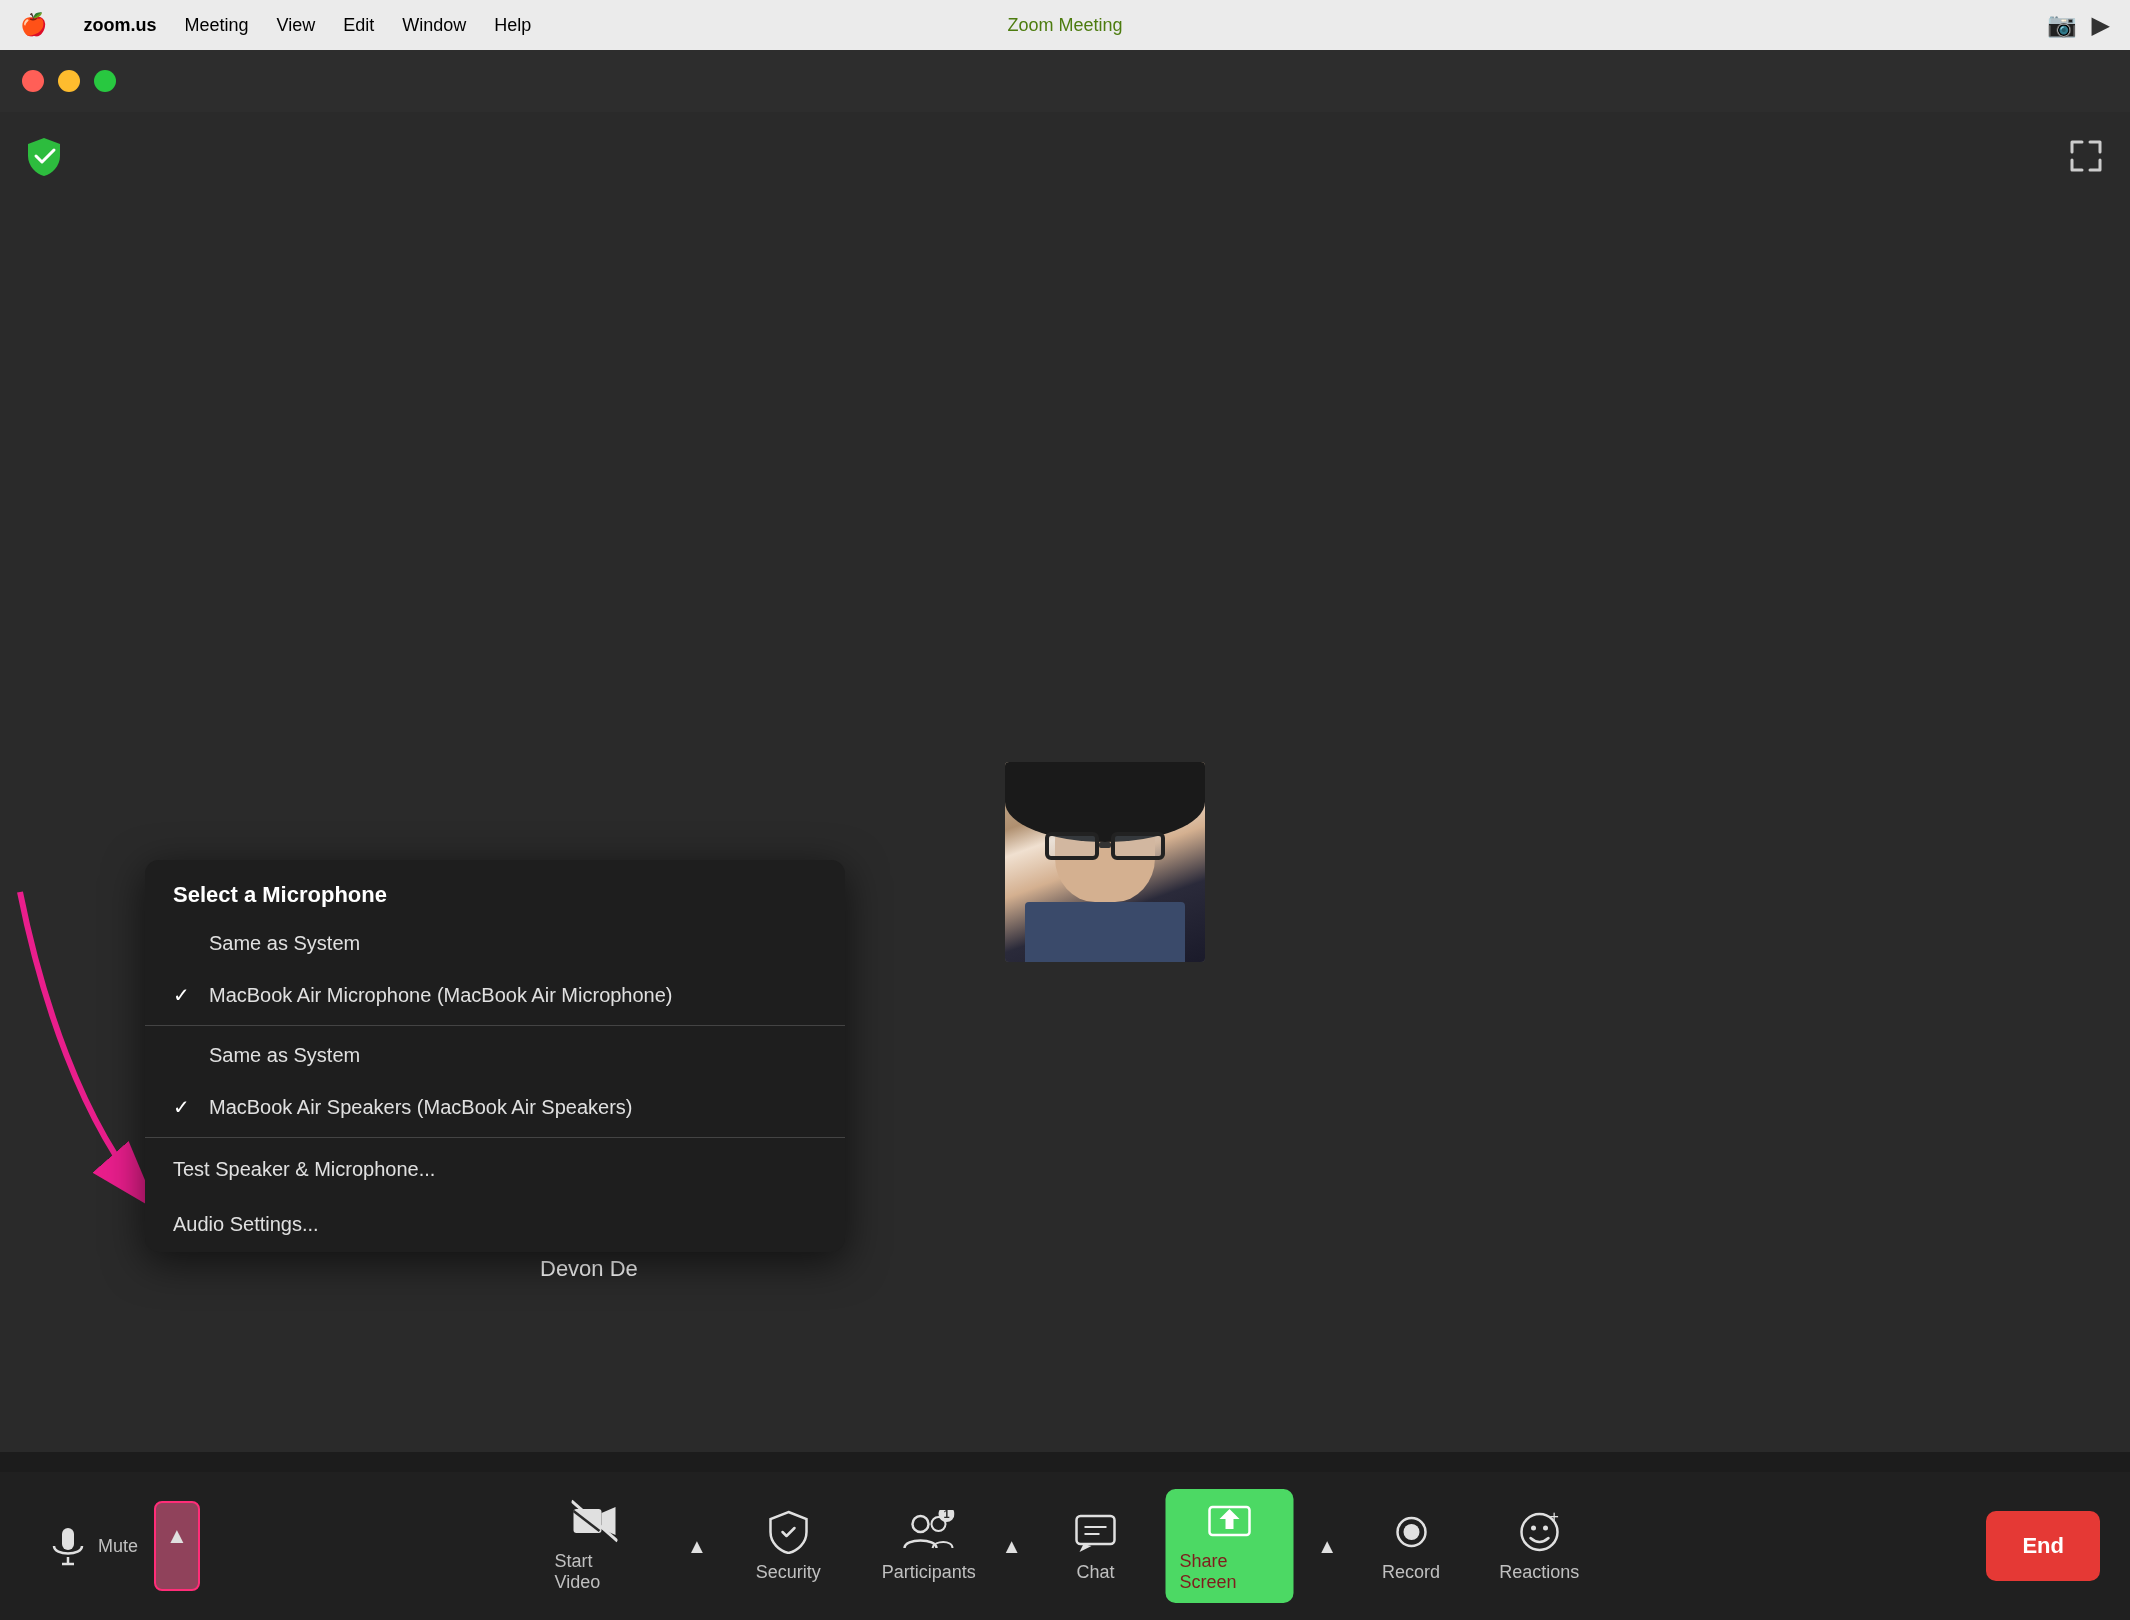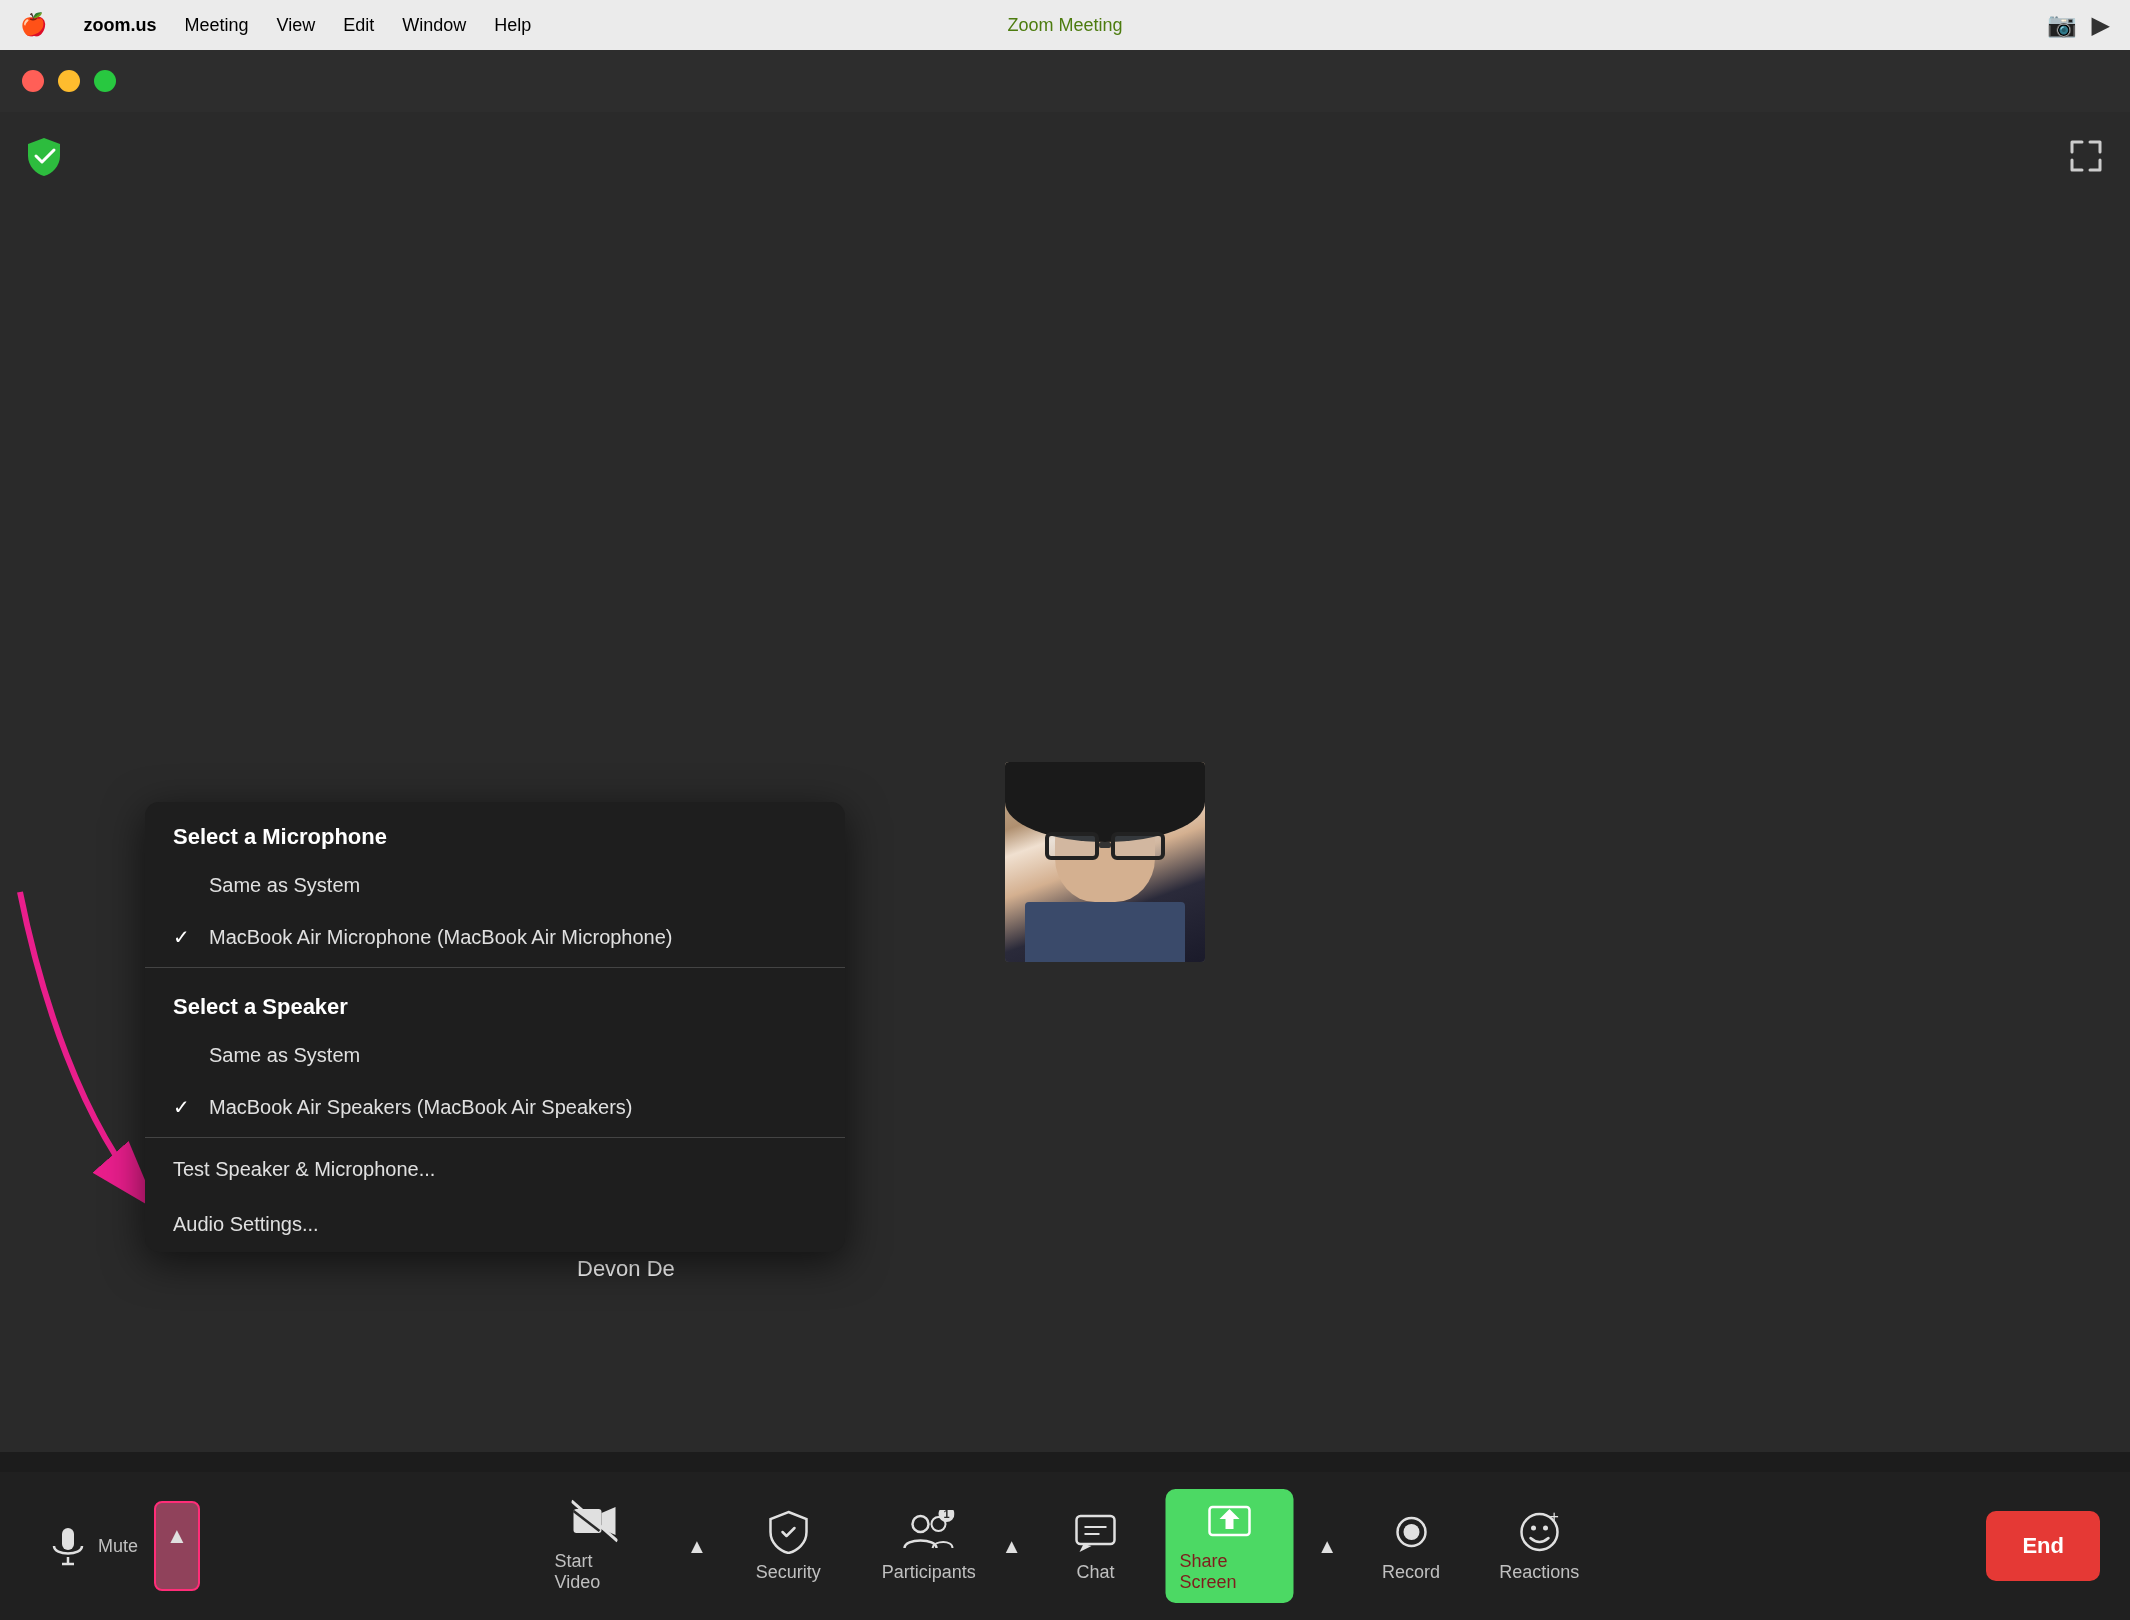--- a/index.html
+++ b/index.html
@@ -135,21 +135,20 @@
     }
 
     
     .participant-label {
       position: absolute;
       bottom: 8px;
       left: 10px;
       color: #fff;
       font-size: 22px;
       font-weight: 400;
-      margin-left: 37px;
     }
 
     
     .dropdown-menu {
       position: absolute;
       bottom: 200px;
       left: 145px;
       width: 700px;
       background: #1e1e1e;
       border-radius: 14px;
@@ -383,21 +382,20 @@
         <span>Same as System</span>
       </div>
       <div class="dropdown-item">
         <span class="dropdown-check">✓</span>
         <span>MacBook Air Microphone (MacBook Air Microphone)</span>
       </div>
     </div>
     <div class="dropdown-divider"></div>
 
     <div class="dropdown-section">
-      <div class="dropdown-section-header">Select a Speaker</div>
       <div class="dropdown-item">
         <span class="dropdown-check">&nbsp;</span>
         <span>Same as System</span>
       </div>
       <div class="dropdown-item">
         <span class="dropdown-check">✓</span>
         <span>MacBook Air Speakers (MacBook Air Speakers)</span>
       </div>
     </div>
     <div class="dropdown-divider"></div>

